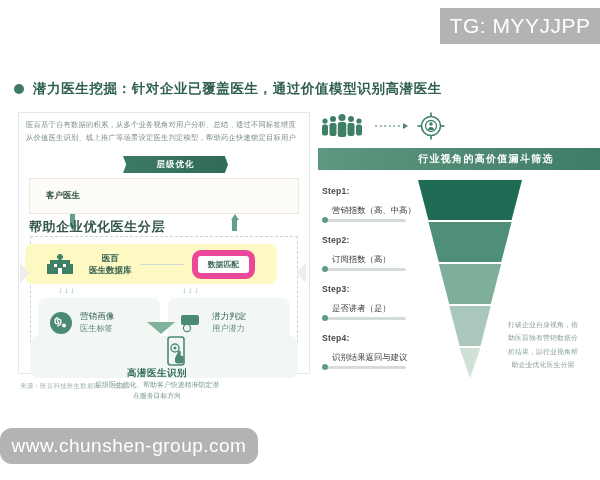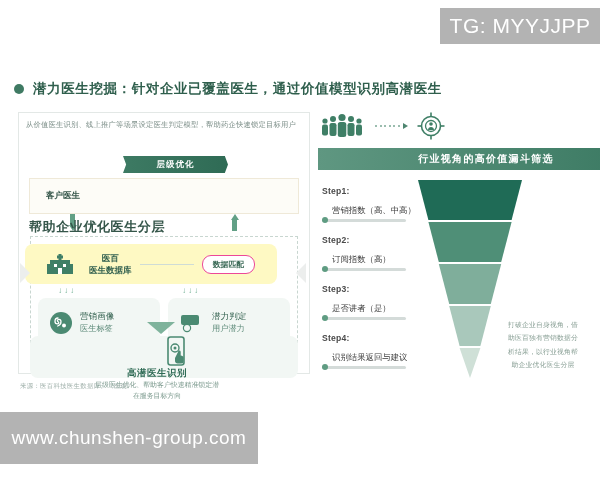--- a/index.html
+++ b/index.html
@@ -7,21 +7,21 @@
     width:600px;height:480px;background:#ffffff;
     font-family:"Liberation Sans","DejaVu Sans",sans-serif;
     position:relative;overflow:hidden;
   }
   .wm{
     position:absolute;background:#b3b3b3;color:#ffffff;
     display:flex;align-items:center;justify-content:center;
     letter-spacing:.5px;
   }
   #wm-tg{right:0;top:8px;width:160px;height:36px;font-size:21px;}
-  #wm-url{left:0;bottom:16px;width:258px;height:52px;font-size:19px;}
+  #wm-url{left:0;bottom:16px;width:258px;height:36px;font-size:19px;border-radius:12px;}
 
   
   #headline{
     position:absolute;left:14px;top:80px;display:flex;align-items:center;gap:9px;
   }
   #headline .dot{width:10px;height:10px;border-radius:50%;background:#3f7a63;flex:0 0 auto;}
   #headline .txt{font-size:13.5px;color:#2f5f4d;font-weight:bold;letter-spacing:.6px;white-space:nowrap;}
 
   
   #left-panel{
@@ -70,21 +70,21 @@
   #db-row1{
     position:absolute;left:25px;top:244px;width:252px;height:40px;
     background:#fef9c3;border-radius:8px;display:flex;align-items:center;
   }
   .hosp-icon{margin-left:22px;}
   #db-row1 .ttl{margin-left:16px;text-align:center;}
   #db-row1 .ttl .l1{font-size:8.5px;color:#33614f;font-weight:bold;line-height:1.45;}
   #db-row1 .ttl .l2{font-size:8.5px;color:#33614f;font-weight:bold;line-height:1.45;}
   #db-row1 .dline{flex:1;height:1px;background:#cfdcd6;margin:0 8px;}
   #db-row1 .chip{
-    margin-right:22px;border:1px solid #ec4899;background:#fff;border-radius:9px;
+    margin-right:22px;border:6px solid #ec4899;background:#fff;border-radius:9px;
     padding:3px 10px;font-size:7.8px;color:#3b6a57;font-weight:bold;white-space:nowrap;
   }
   .trip{position:absolute;font-size:8px;color:#6fae92;letter-spacing:2px;}
   #trip-l{left:58px;top:286px;}
   #trip-r{left:182px;top:286px;}
 
   #db-row2{position:absolute;left:38px;top:298px;width:252px;height:50px;display:flex;}
   #db-row2 .cell{
     flex:1;background:#f2f7f4;border-radius:8px;display:flex;align-items:center;
   }
@@ -154,20 +154,21 @@
 <div class="wm" id="wm-url">www.chunshen-group.com</div>
 
 <div id="headline">
   <span class="dot"></span>
   <span class="txt">潜力医生挖掘：针对企业已覆盖医生，通过价值模型识别高潜医生</span>
 </div>
 
 <div id="left-panel"></div>
 
 <div id="intro">
+  <div>医百基于自有数据的积累，从多个业务视角对用户分析、总结，通过不同标签维度</div>
   <div>从价值医生识别、线上推广等场景设定医生判定模型，帮助药企快速锁定目标用户</div>
 </div>
 
 <div id="banner">
   <span>层级优化</span>
 </div>
 
 <div id="tier-box">
   <span class="lbl">客户医生</span>
 </div>

